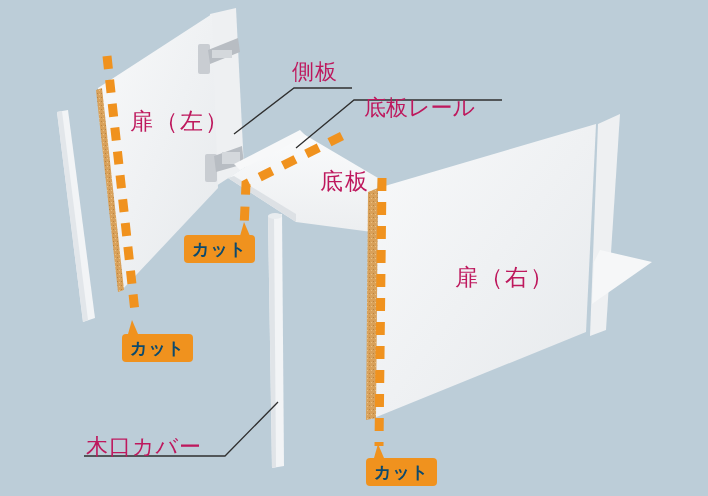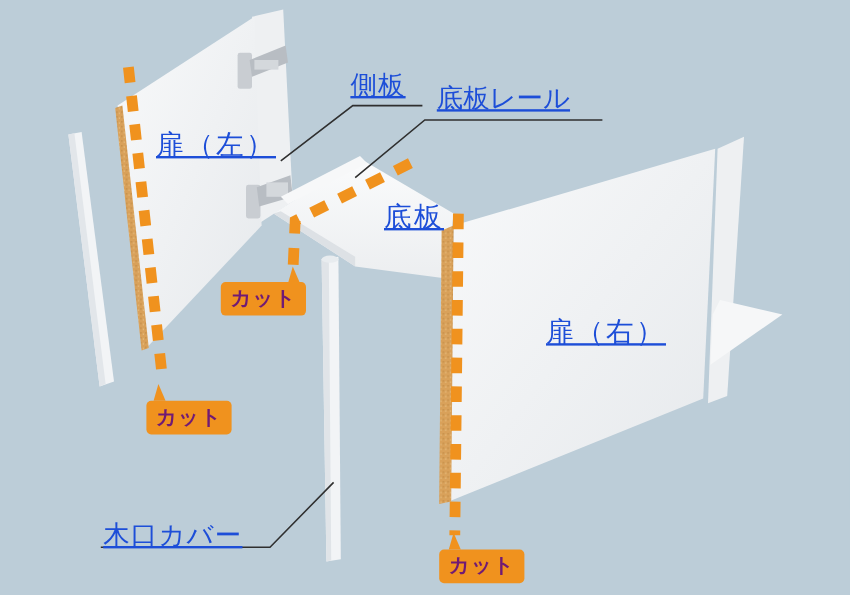--- a/index.html
+++ b/index.html
@@ -5,33 +5,32 @@
   html, body { margin: 0; padding: 0; }
   body {
     width: 708px; height: 496px; overflow: hidden;
     background: #bccdd8;
     font-family: "DejaVu Sans", "Liberation Sans", sans-serif;
     position: relative;
   }
   #stage { position: absolute; left: 0; top: 0; width: 708px; height: 496px; }
   .label {
     position: absolute;
-    color: #1d4ed8;
+    color: #be185d;
     font-size: 22px;
     line-height: 1;
     white-space: nowrap;
     letter-spacing: 1px;
-    text-decoration: underline;
   }
-  .label.small-space { letter-spacing: 0px; }
+  .label.small-space { letter-spacing: 0px; margin-top: 25px; }
   .panel-label { font-size: 23px; letter-spacing: 2px; }
   .cut-badge {
     position: absolute;
     background: #f0921e;
-    color: #701a75;
+    color: #0c4a6e;
     font-size: 17px;
     font-weight: bold;
     line-height: 1;
     padding: 6px 8px 5px 8px;
     border-radius: 4px;
     white-space: nowrap;
     letter-spacing: 1px;
   }
 </style>
 </head>

